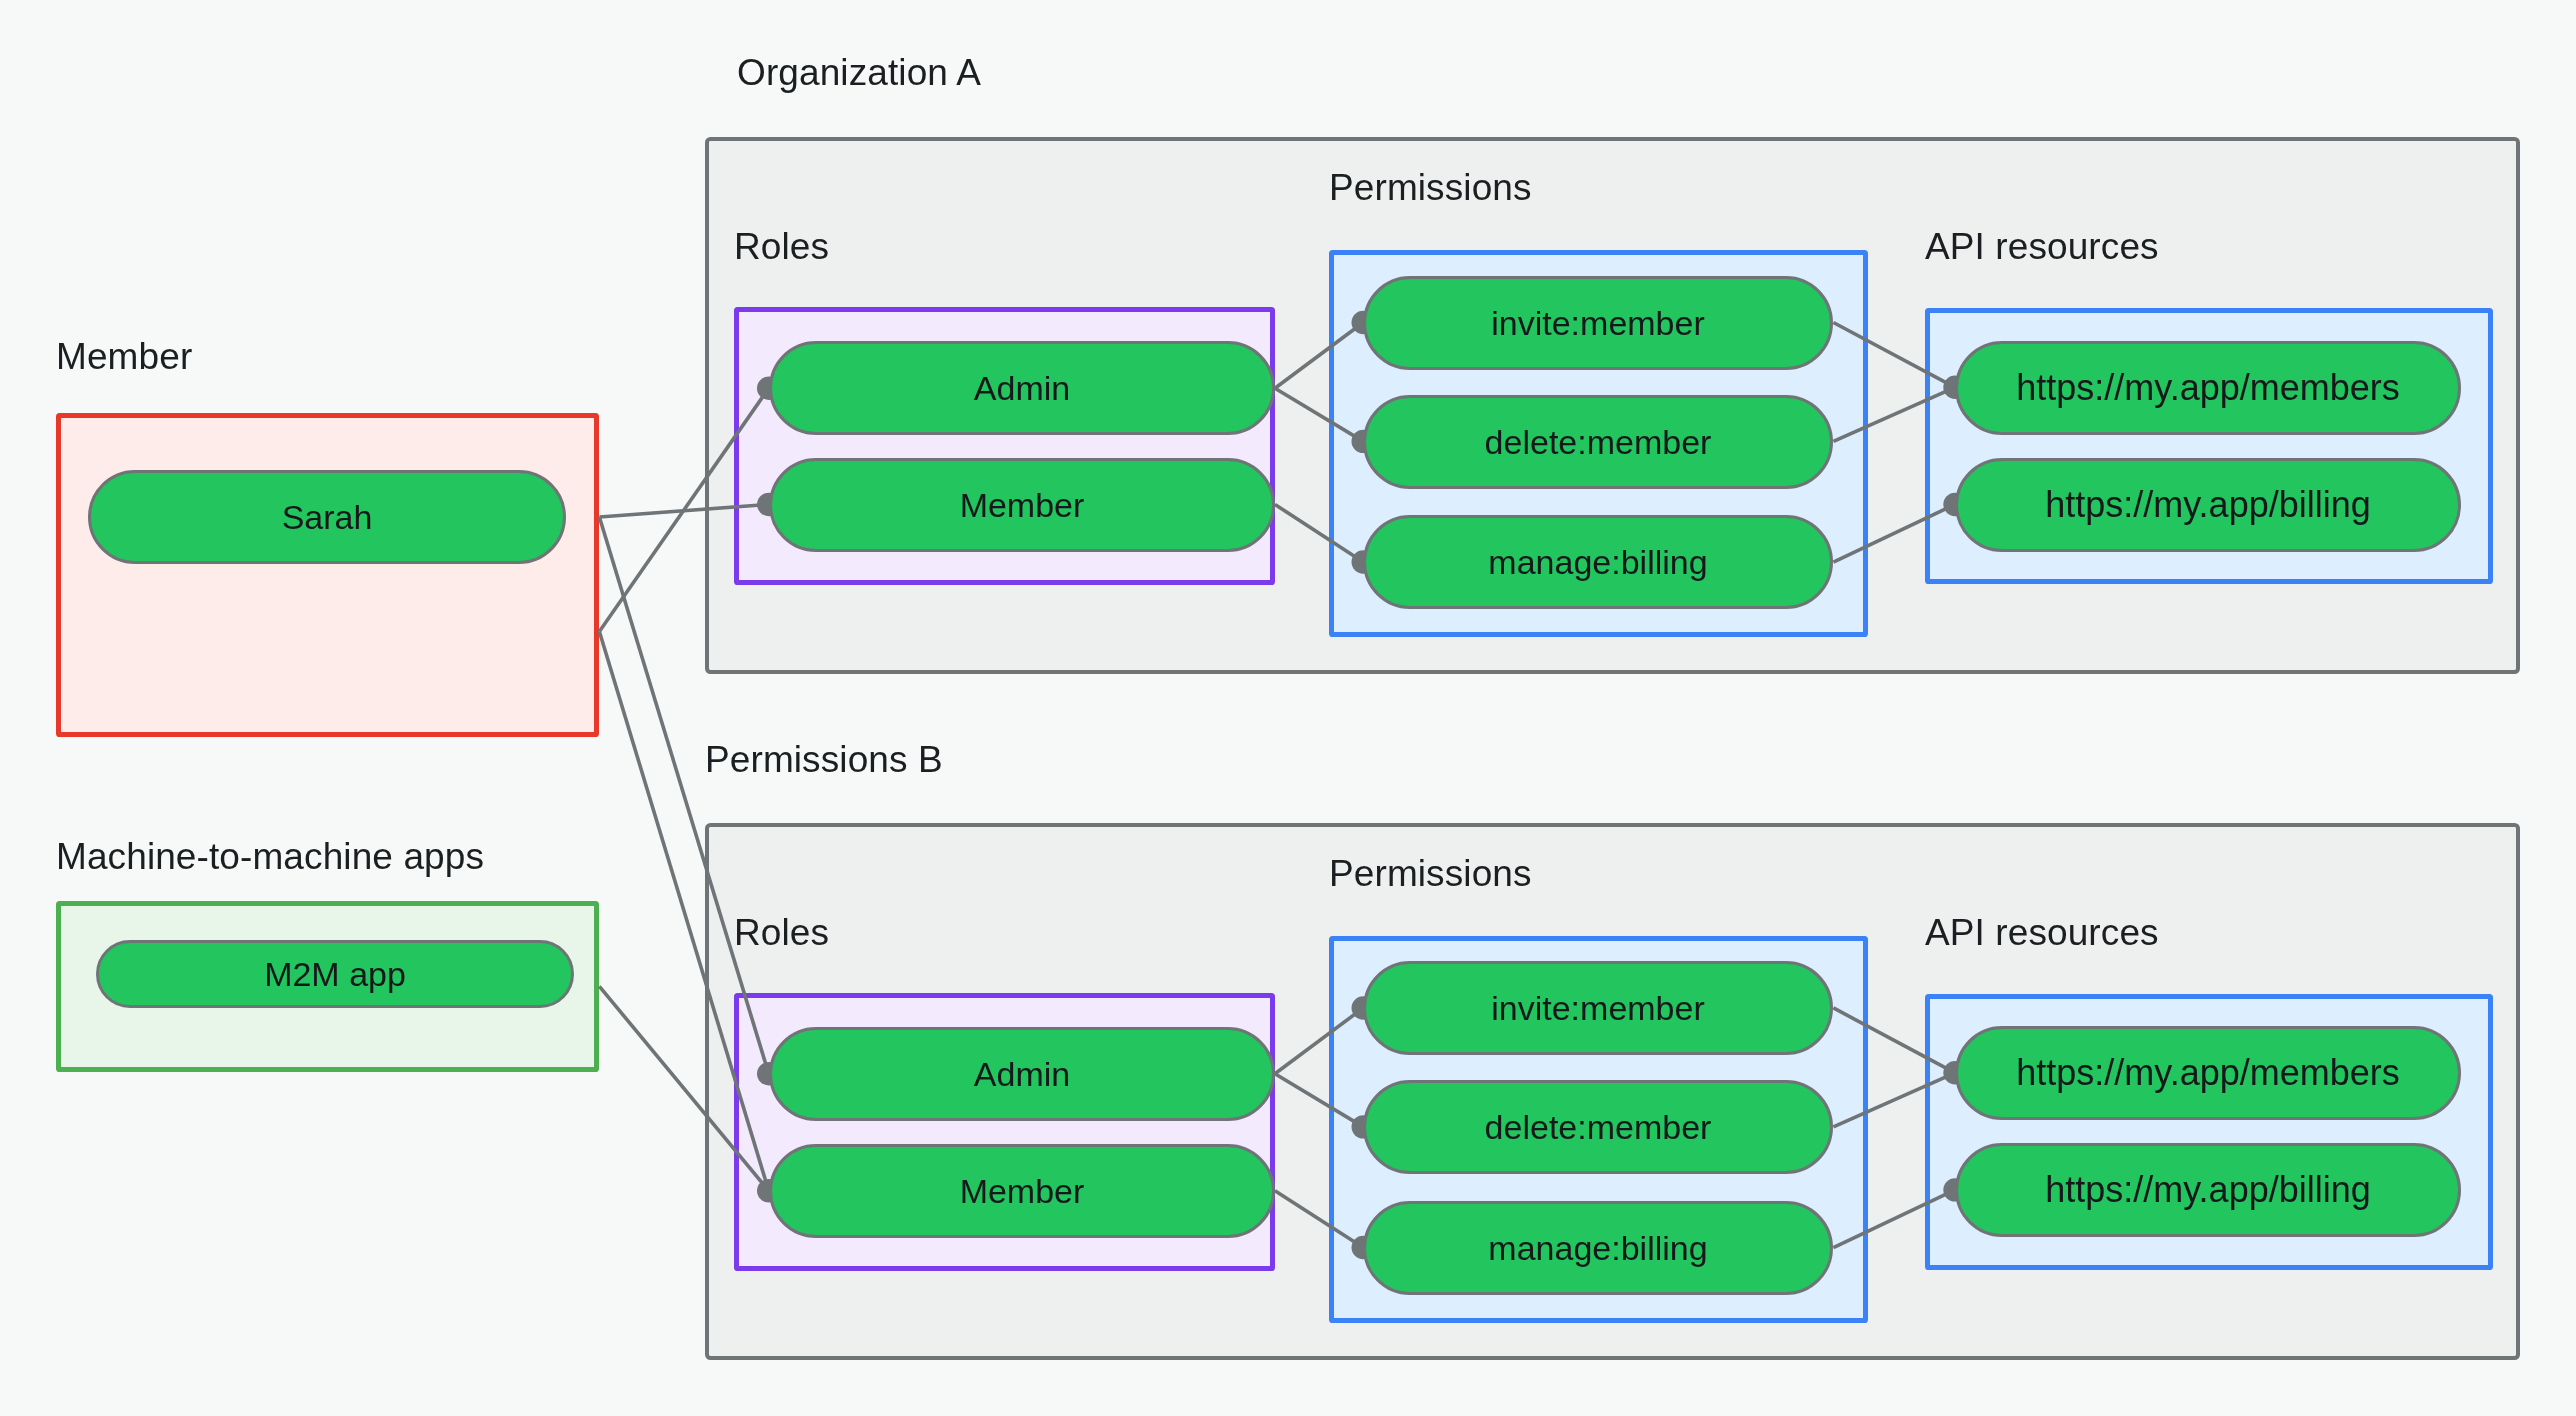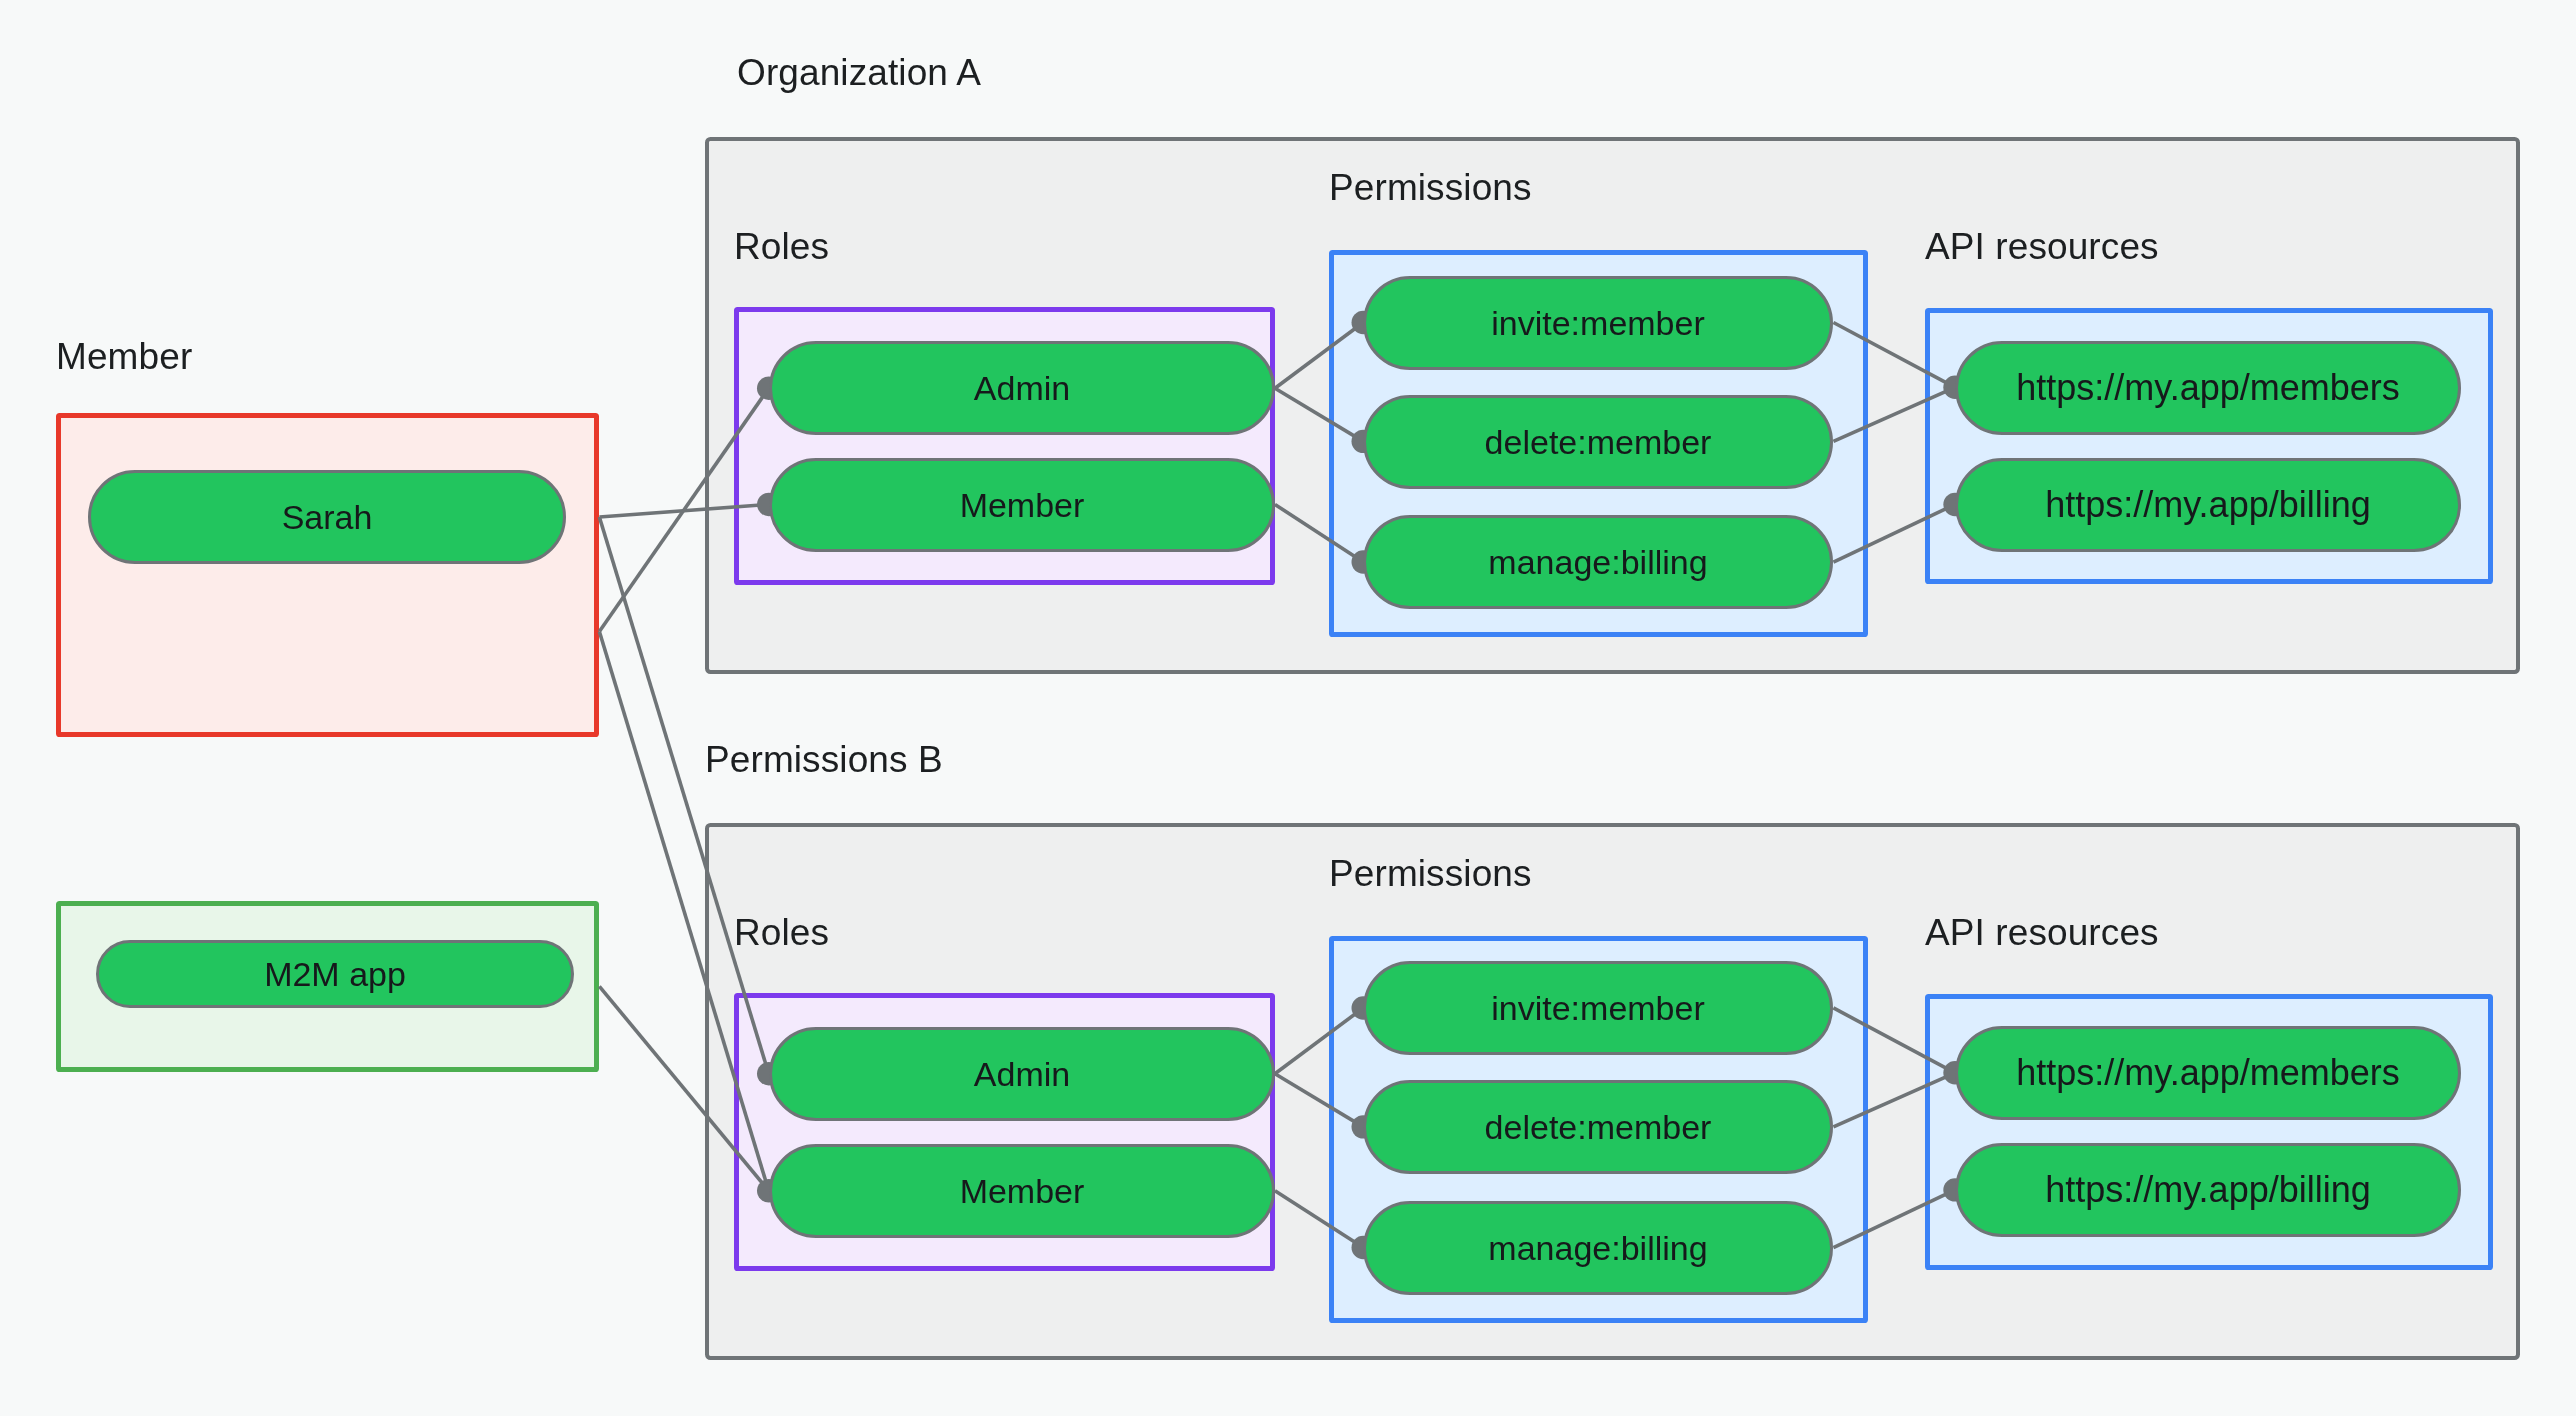--- a/index.html
+++ b/index.html
@@ -124,20 +124,21 @@
     <circle cx="2170" cy="1191" r="13"></circle>
     <circle cx="2170" cy="1321" r="13"></circle>
   </svg>
 
   <div class="caption" style="left:56px;top:338px;">Member</div>
 
   <div class="group users" style="left:56px;top:413px;width:543px;height:324px;"></div>
 
   <div class="pill" style="left:88px;top:470px;width:478px;height:94px;text-align:right;">Sarah</div>
 
+  <div class="caption" style="left:56px;top:838px;">Machine-to-machine apps</div>
 
   <div class="group m2m" style="left:56px;top:901px;width:543px;height:171px;"></div>
 
   <div class="pill" style="left:96px;top:940px;width:478px;height:68px;">M2M app</div>
 
   <div class="caption" style="left:705px;top:54px;margin-left:32px;">Organization A</div>
 
   <div class="group org" style="left:705px;top:137px;width:1815px;height:537px;"></div>
 
   <div class="caption" style="left:734px;top:228px;">Roles</div>

